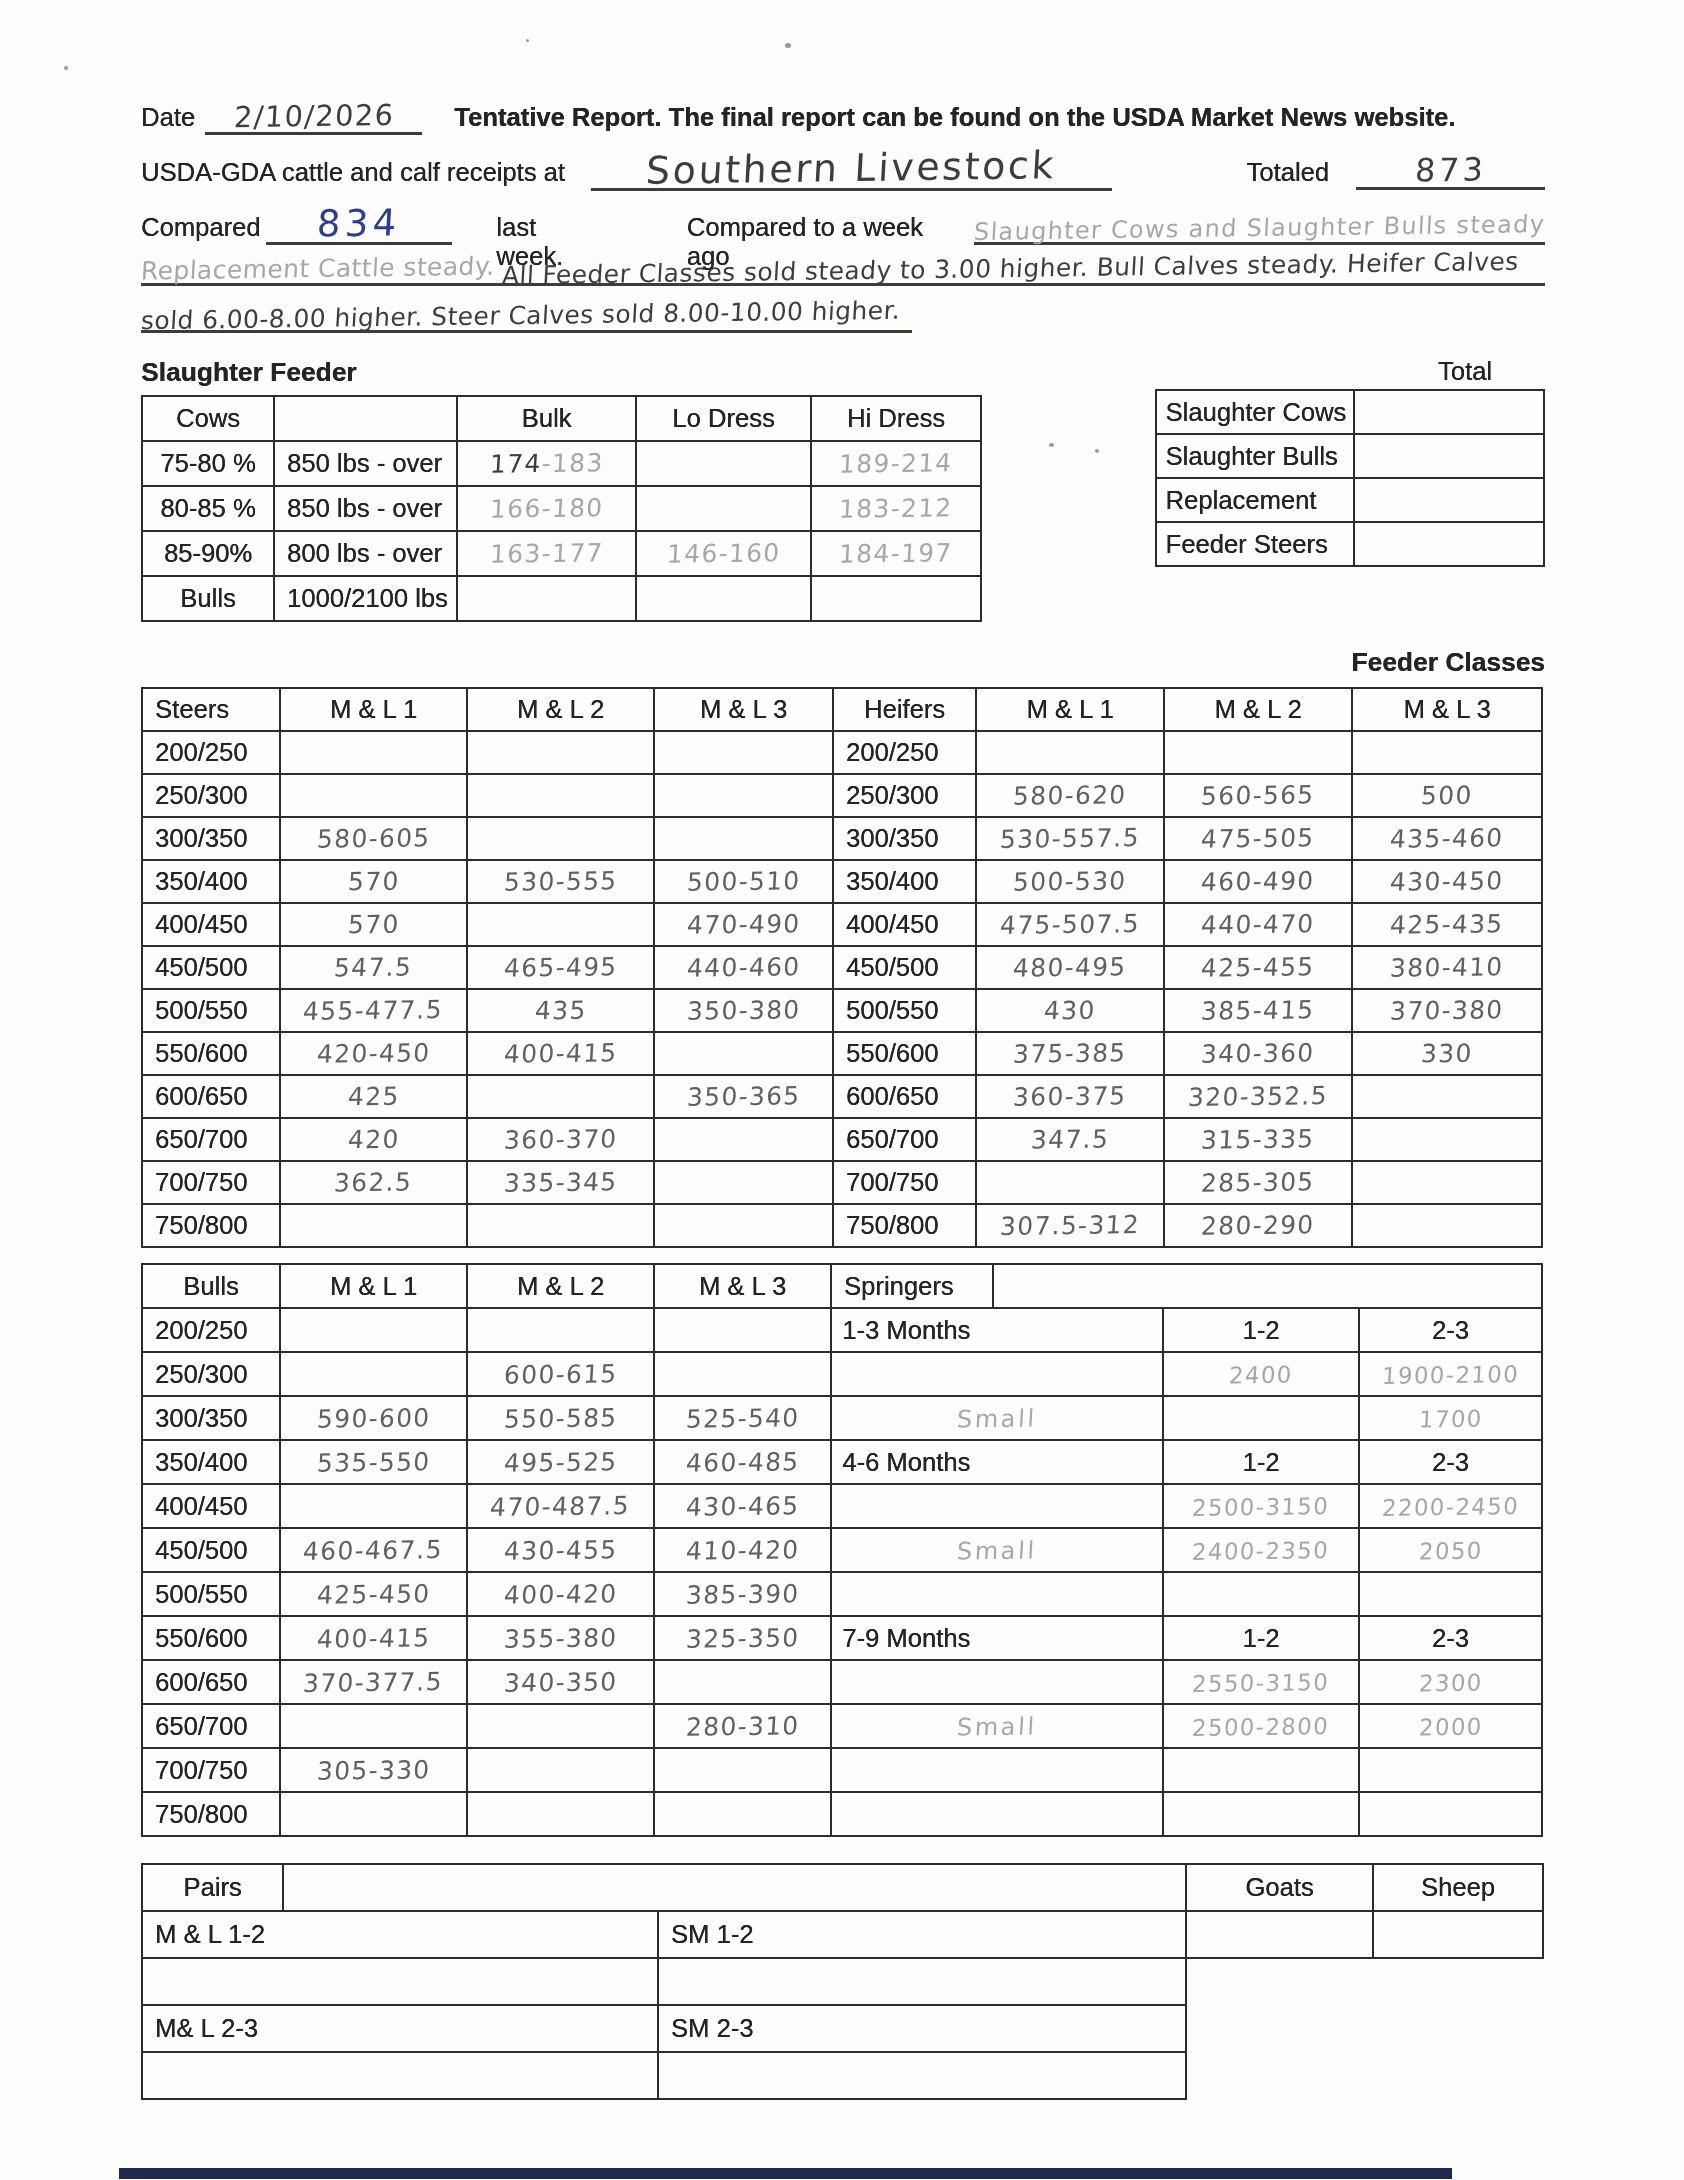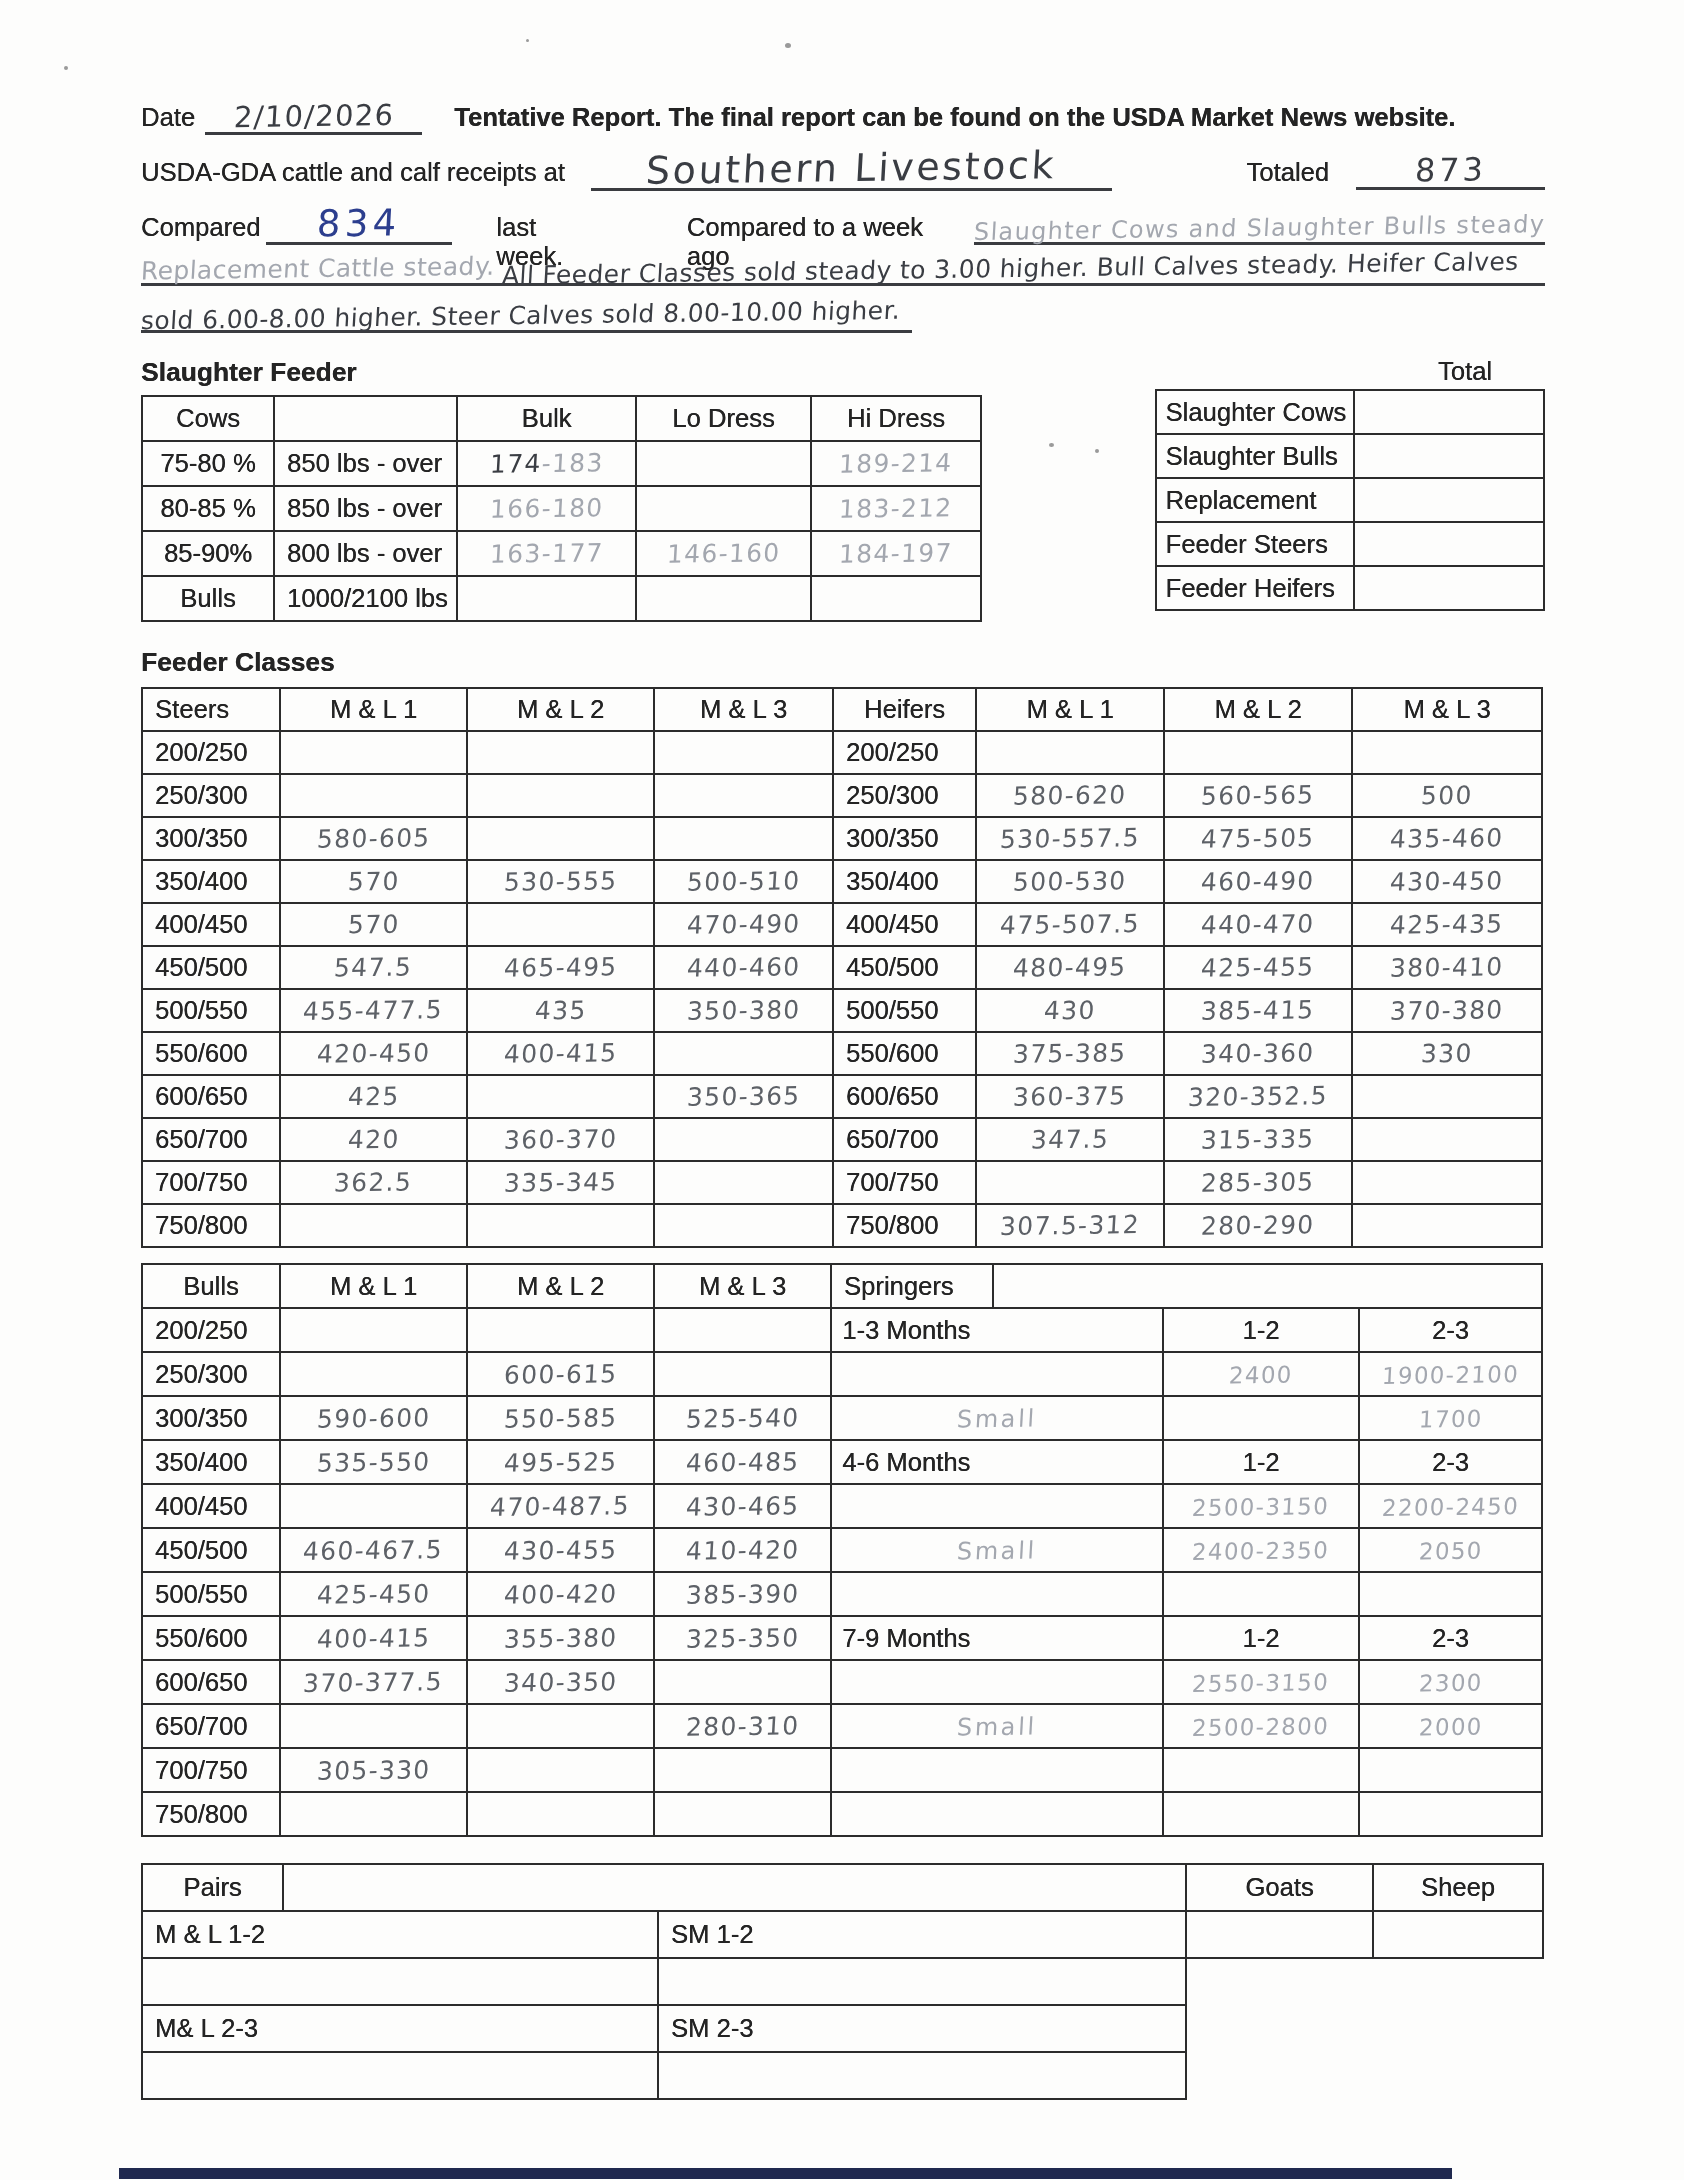--- a/index.html
+++ b/index.html
@@ -54,21 +54,21 @@
   .hw-cell{text-align:center;}
   .val{font-size:25px;}
 
   
   .sl-flex{display:flex;justify-content:space-between;margin-top:12px;}
   .sl-table td{height:43px;}
   .tot-title{font-size:25.6px;text-align:right;padding-right:53px;height:32px;}
   .tot-table td{height:42px;}
   .tot-table .lbl{text-align:left;padding-left:8.5px;}
 
-  .feeder-title{margin-top:25.6px;margin-bottom:8.5px;}
+  .feeder-title{margin-top:25.6px;margin-bottom:8.5px;text-align:right;}
   .feeder td{height:41px;}
   .bs{margin-top:15.3px;}
   .bs td{height:42px;}
   .spr-label{text-align:left;padding-left:10.2px;}
   .spr-grade{text-align:center;}
   .spr-val{font-size:23px;}
   .small-hw{font-size:24px;letter-spacing:2.6px;}
   .small-cell{text-align:center;}
 
   .pairs{margin-top:25.6px;}
@@ -181,24 +181,20 @@
         <tr>
                 <td class="lbl printed">Slaughter Bulls</td>
                 <td class="hw-cell"><span class="hw hw-f val"></span></td>
               </tr>
         <tr>
                 <td class="lbl printed">Replacement</td>
                 <td class="hw-cell"><span class="hw hw-f val"></span></td>
               </tr>
         <tr>
                 <td class="lbl printed">Feeder Steers</td>
-                <td class="hw-cell"><span class="hw hw-f val"></span></td>
-              </tr>
-        <tr>
-                <td class="lbl printed">Feeder Heifers</td>
                 <td class="hw-cell"><span class="hw hw-f val"></span></td>
               </tr>
       </tbody>
           </table>
     </div>
   </div>
 
   <div class="sec-title feeder-title">Feeder Classes</div>
   <table class="feeder">
     <colgroup>

